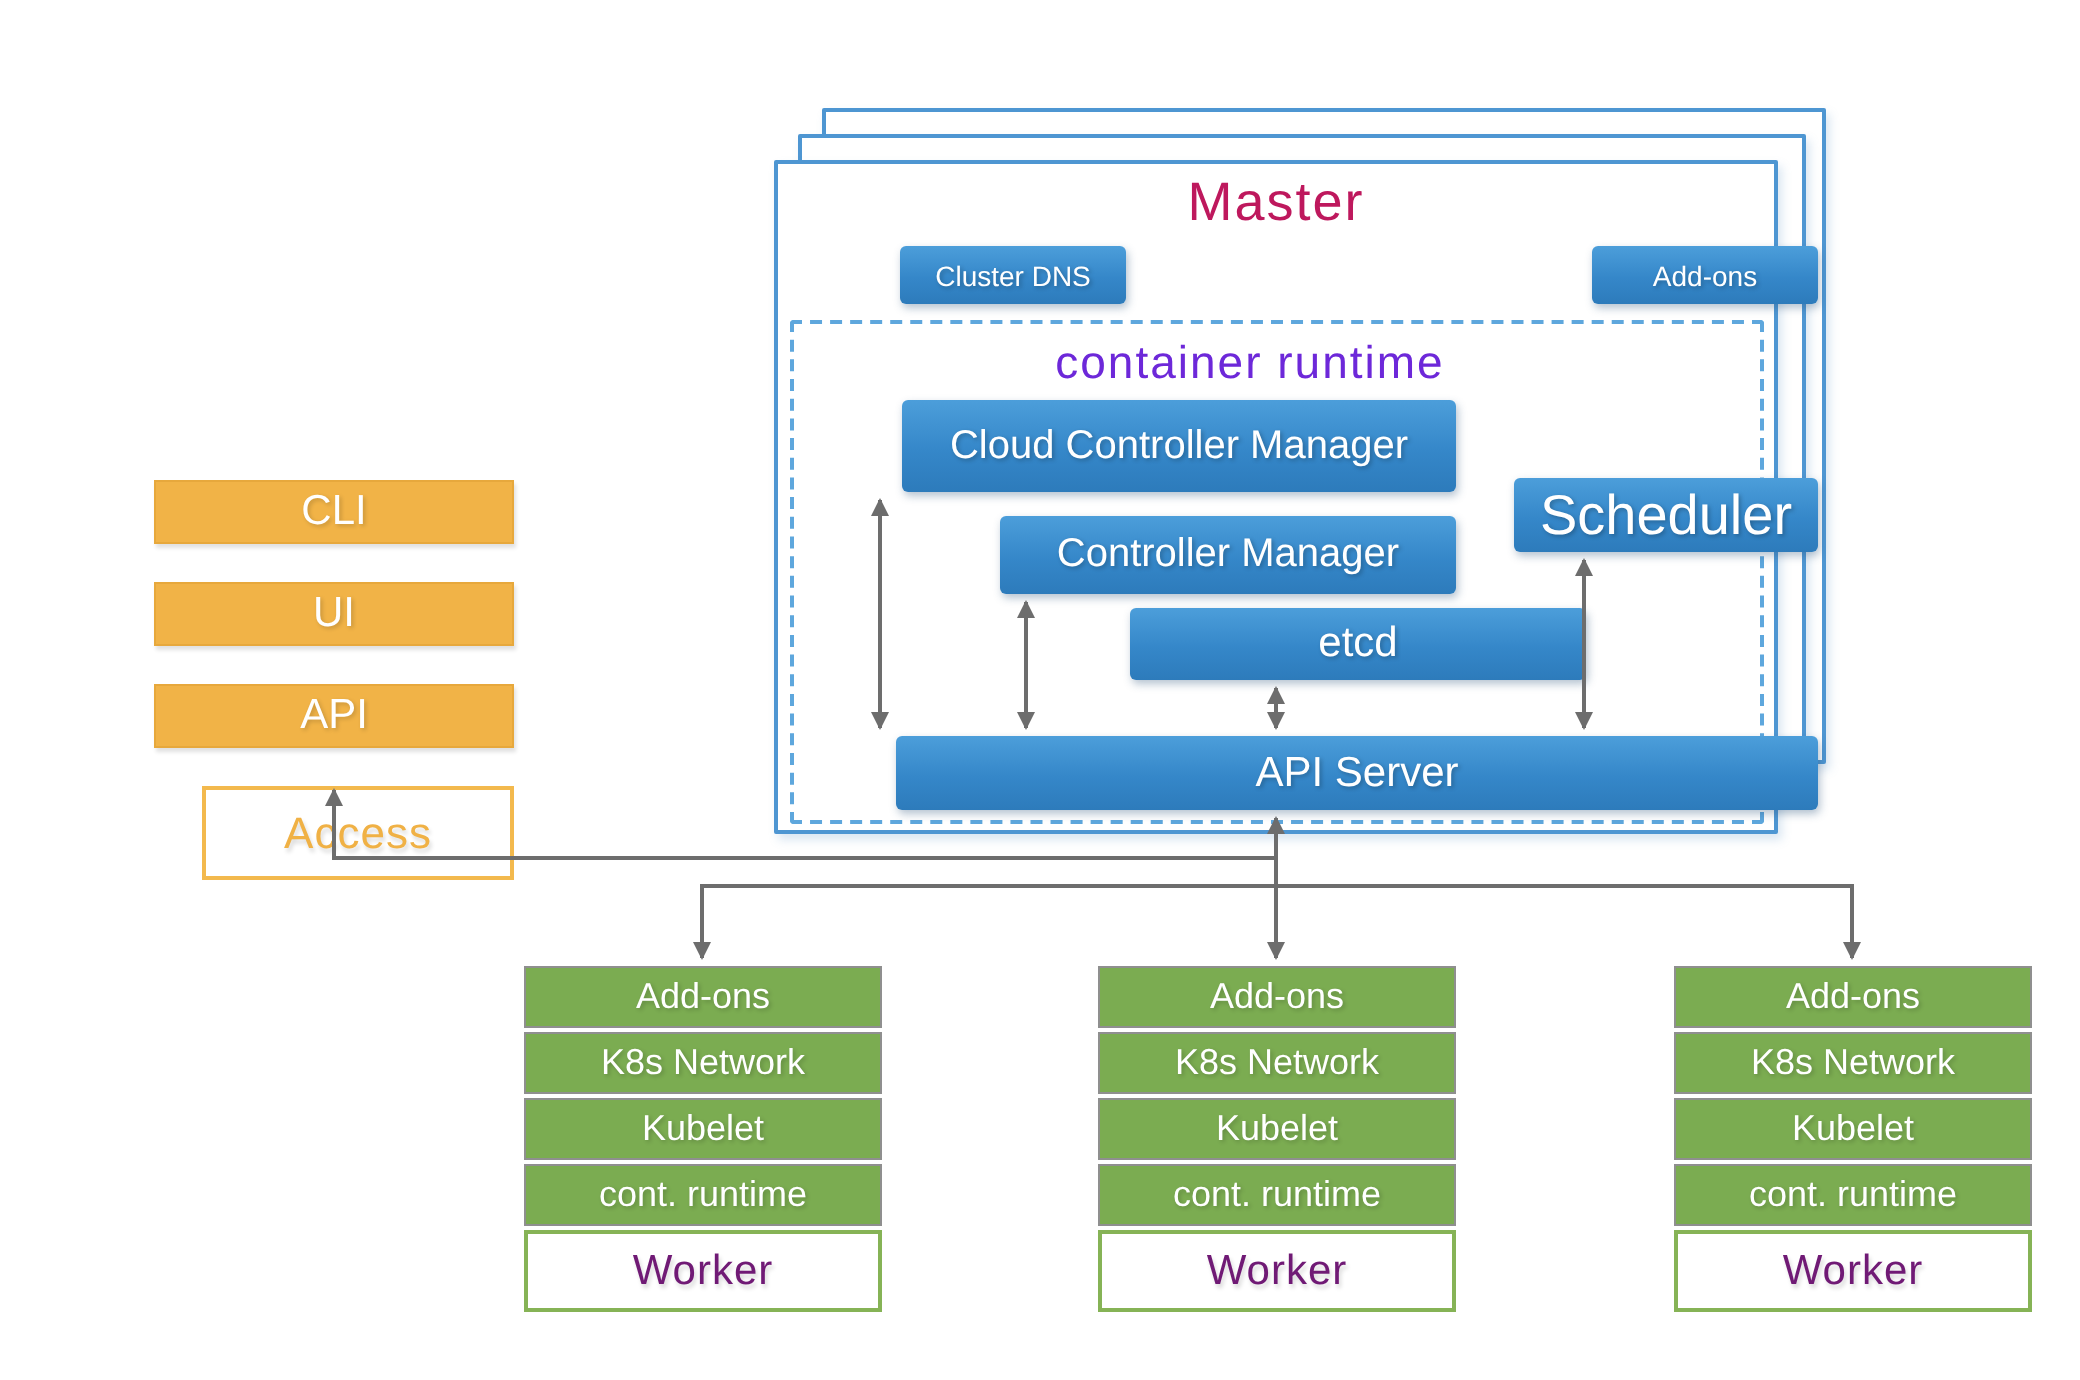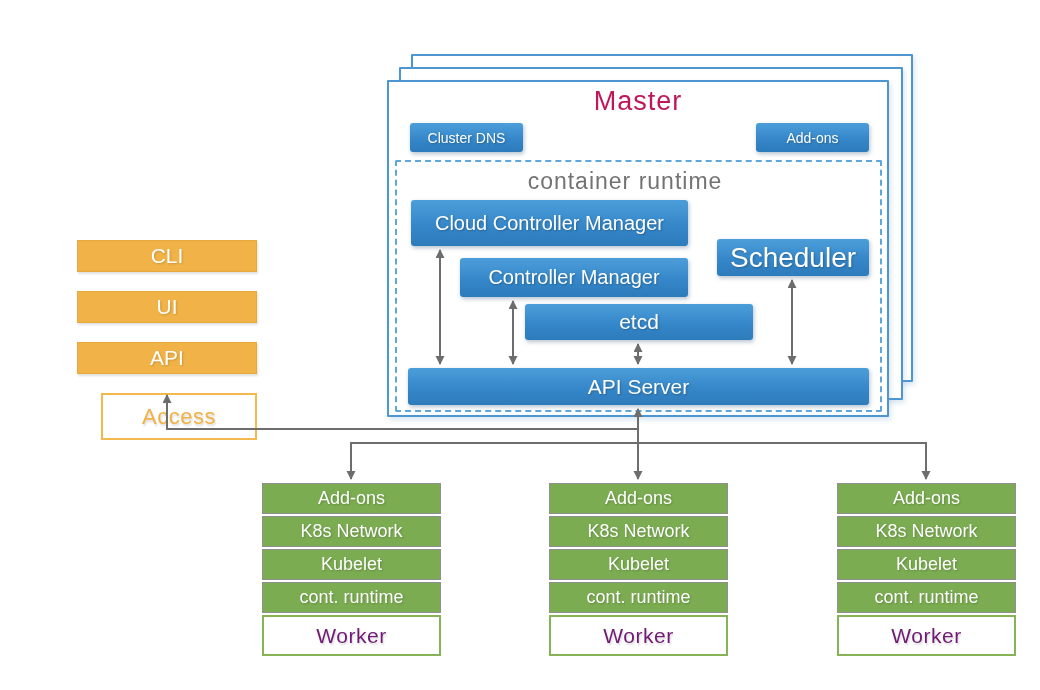--- a/index.html
+++ b/index.html
@@ -19,29 +19,30 @@
   .master-title{
     position:absolute;left:387px;top:86px;width:502px;text-align:center;
     font-size:27px;font-weight:300;letter-spacing:1px;color:#be185d;
   }
   .dashed-box{
     position:absolute;left:395px;top:160px;width:483px;height:248px;
     border:2px dashed #5ea7dd;border-radius:2px;
   }
   .runtime-title{
     position:absolute;left:395px;top:168px;width:460px;text-align:center;
-    font-size:23px;font-weight:300;letter-spacing:1px;color:#737373;
+    font-size:23px;font-weight:300;letter-spacing:1px;color:#6d28d9;
   }
   
   .bluebox{
     position:absolute;display:flex;align-items:center;justify-content:center;
     background:linear-gradient(180deg,#4c9eda 0%,#3587c9 55%,#2d7bbb 100%);
     color:#ffffff;border-radius:3px;
     box-shadow:1px 2px 4px rgba(40,80,120,0.35);
     text-shadow:1px 1px 2px rgba(0,0,0,0.25);
+    margin-left:40px;
   }
   .btn-sm{font-size:14px;font-weight:400;}
   .cluster-dns{left:410px;top:123px;width:113px;height:29px;}
   .addons-btn {left:756px;top:123px;width:113px;height:29px;}
   .box-lg{font-size:20px;font-weight:400;}
   .ccm      {left:411px;top:200px;width:277px;height:46px;}
   .cm       {left:460px;top:258px;width:228px;height:39px;}
   .scheduler{left:717px;top:239px;width:152px;height:37px;font-size:28px;}
   .etcd     {left:525px;top:304px;width:228px;height:36px;font-size:21px;}
   .api      {left:408px;top:368px;width:461px;height:37px;font-size:21px;}

